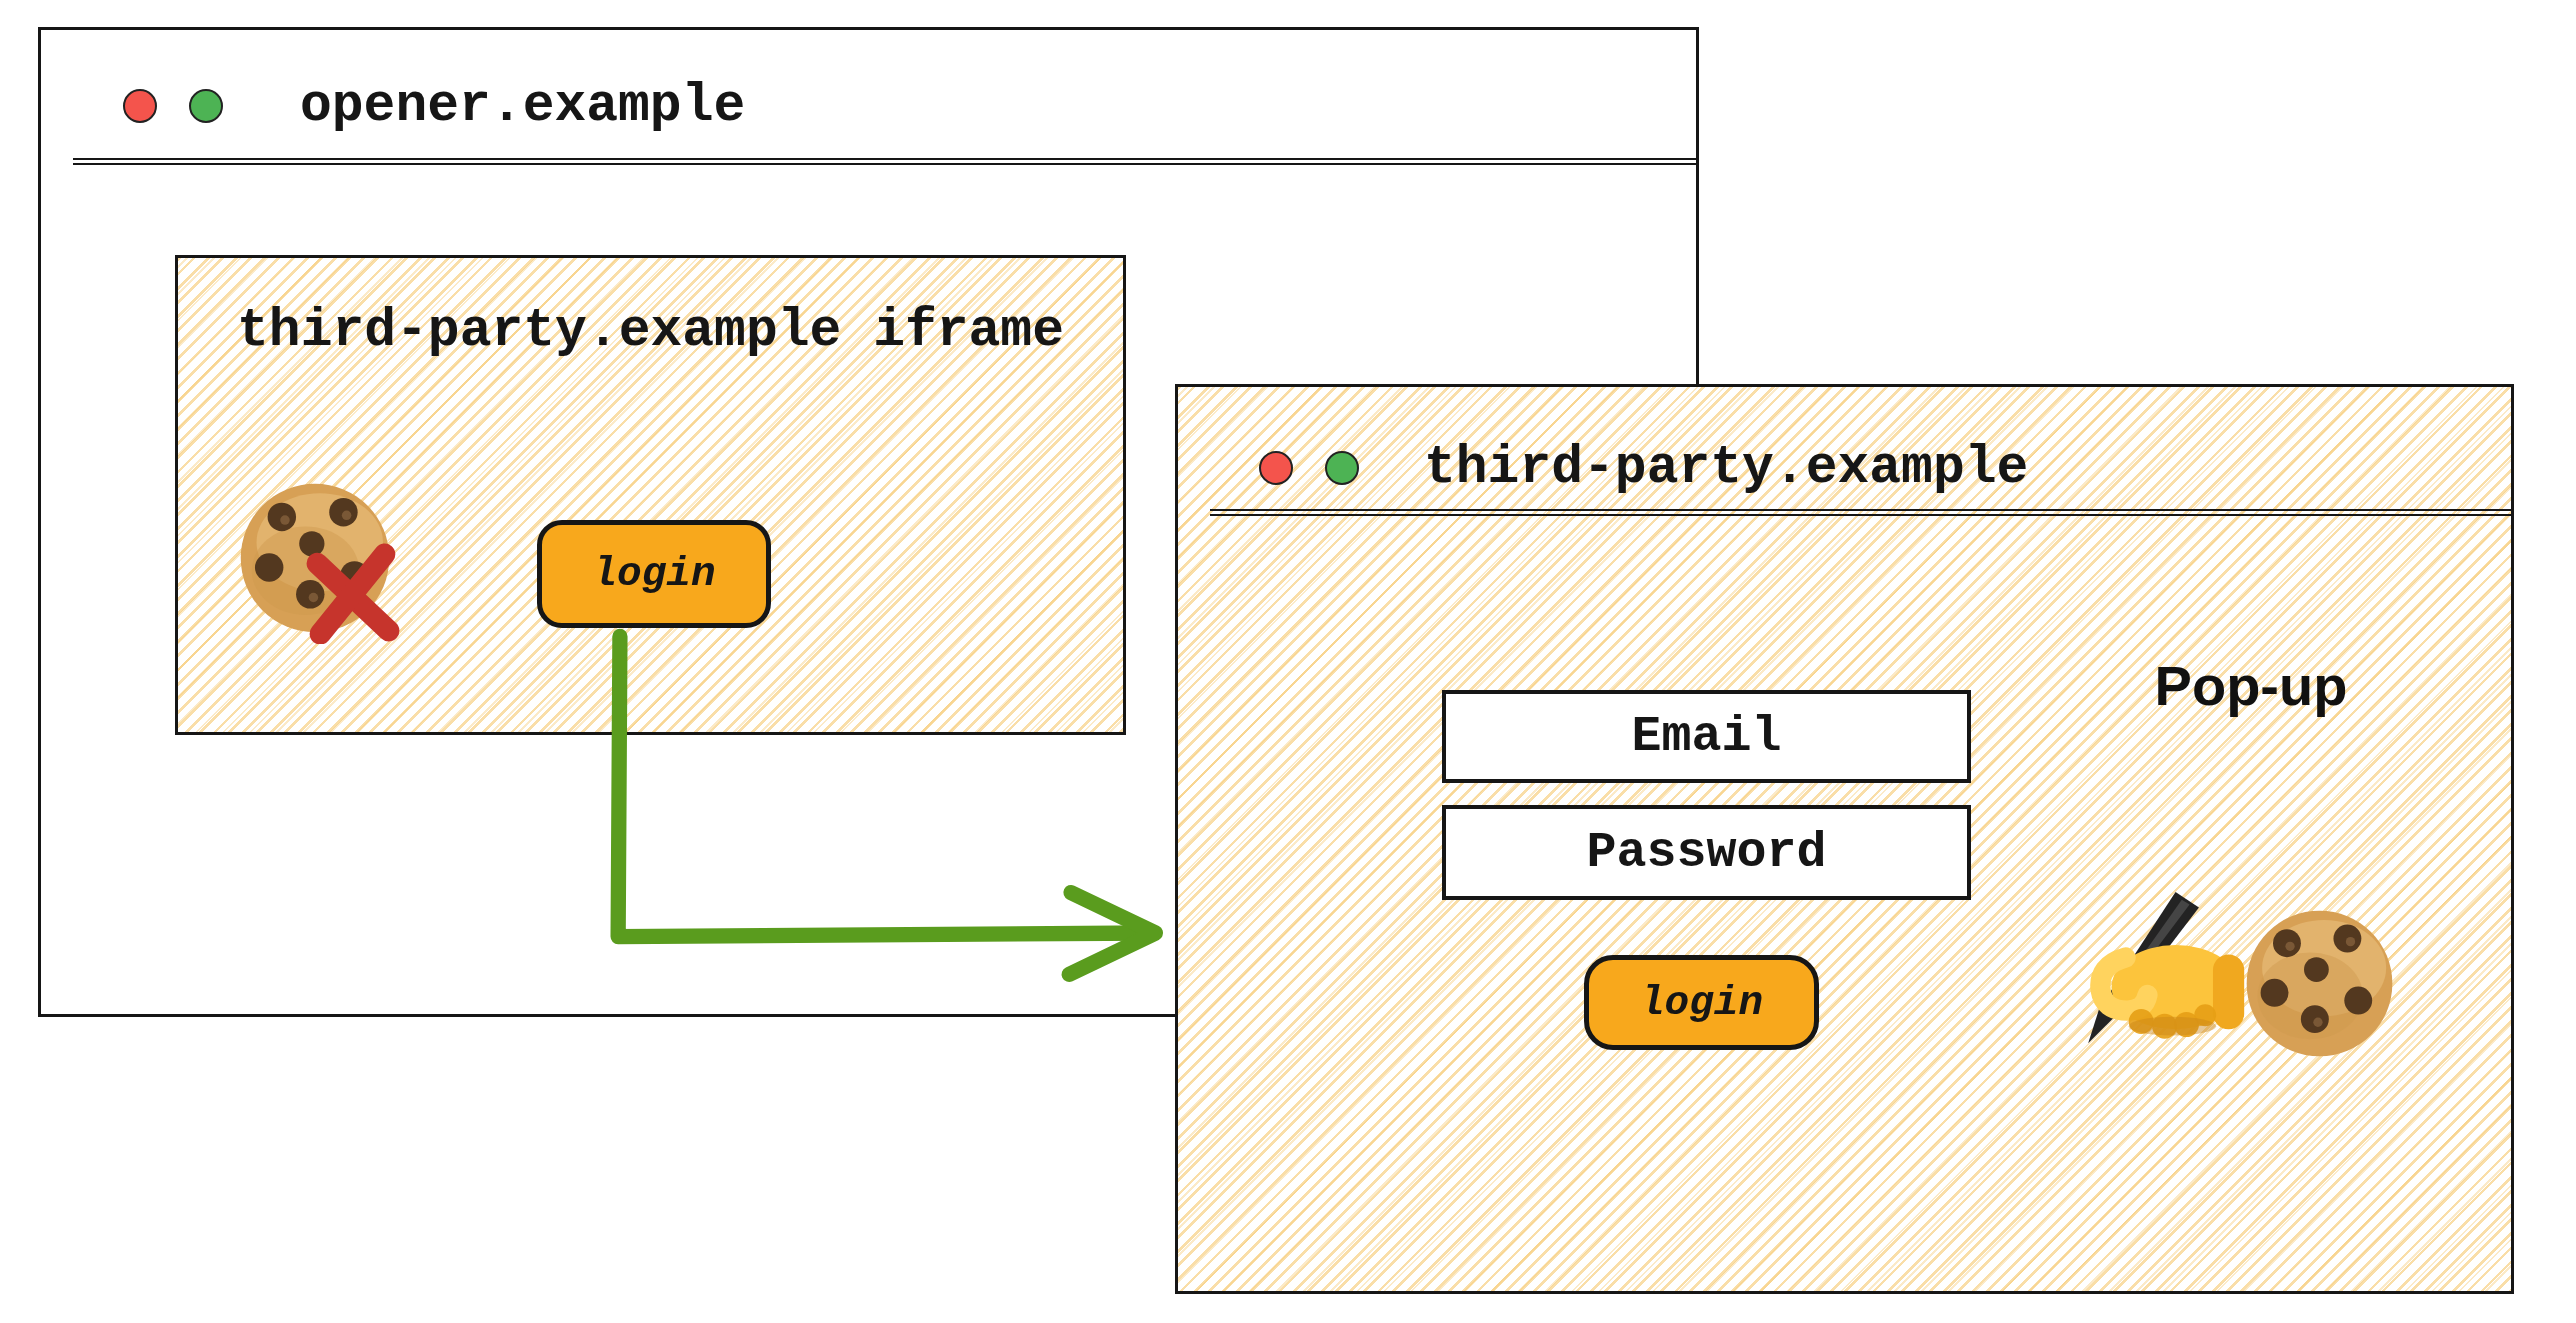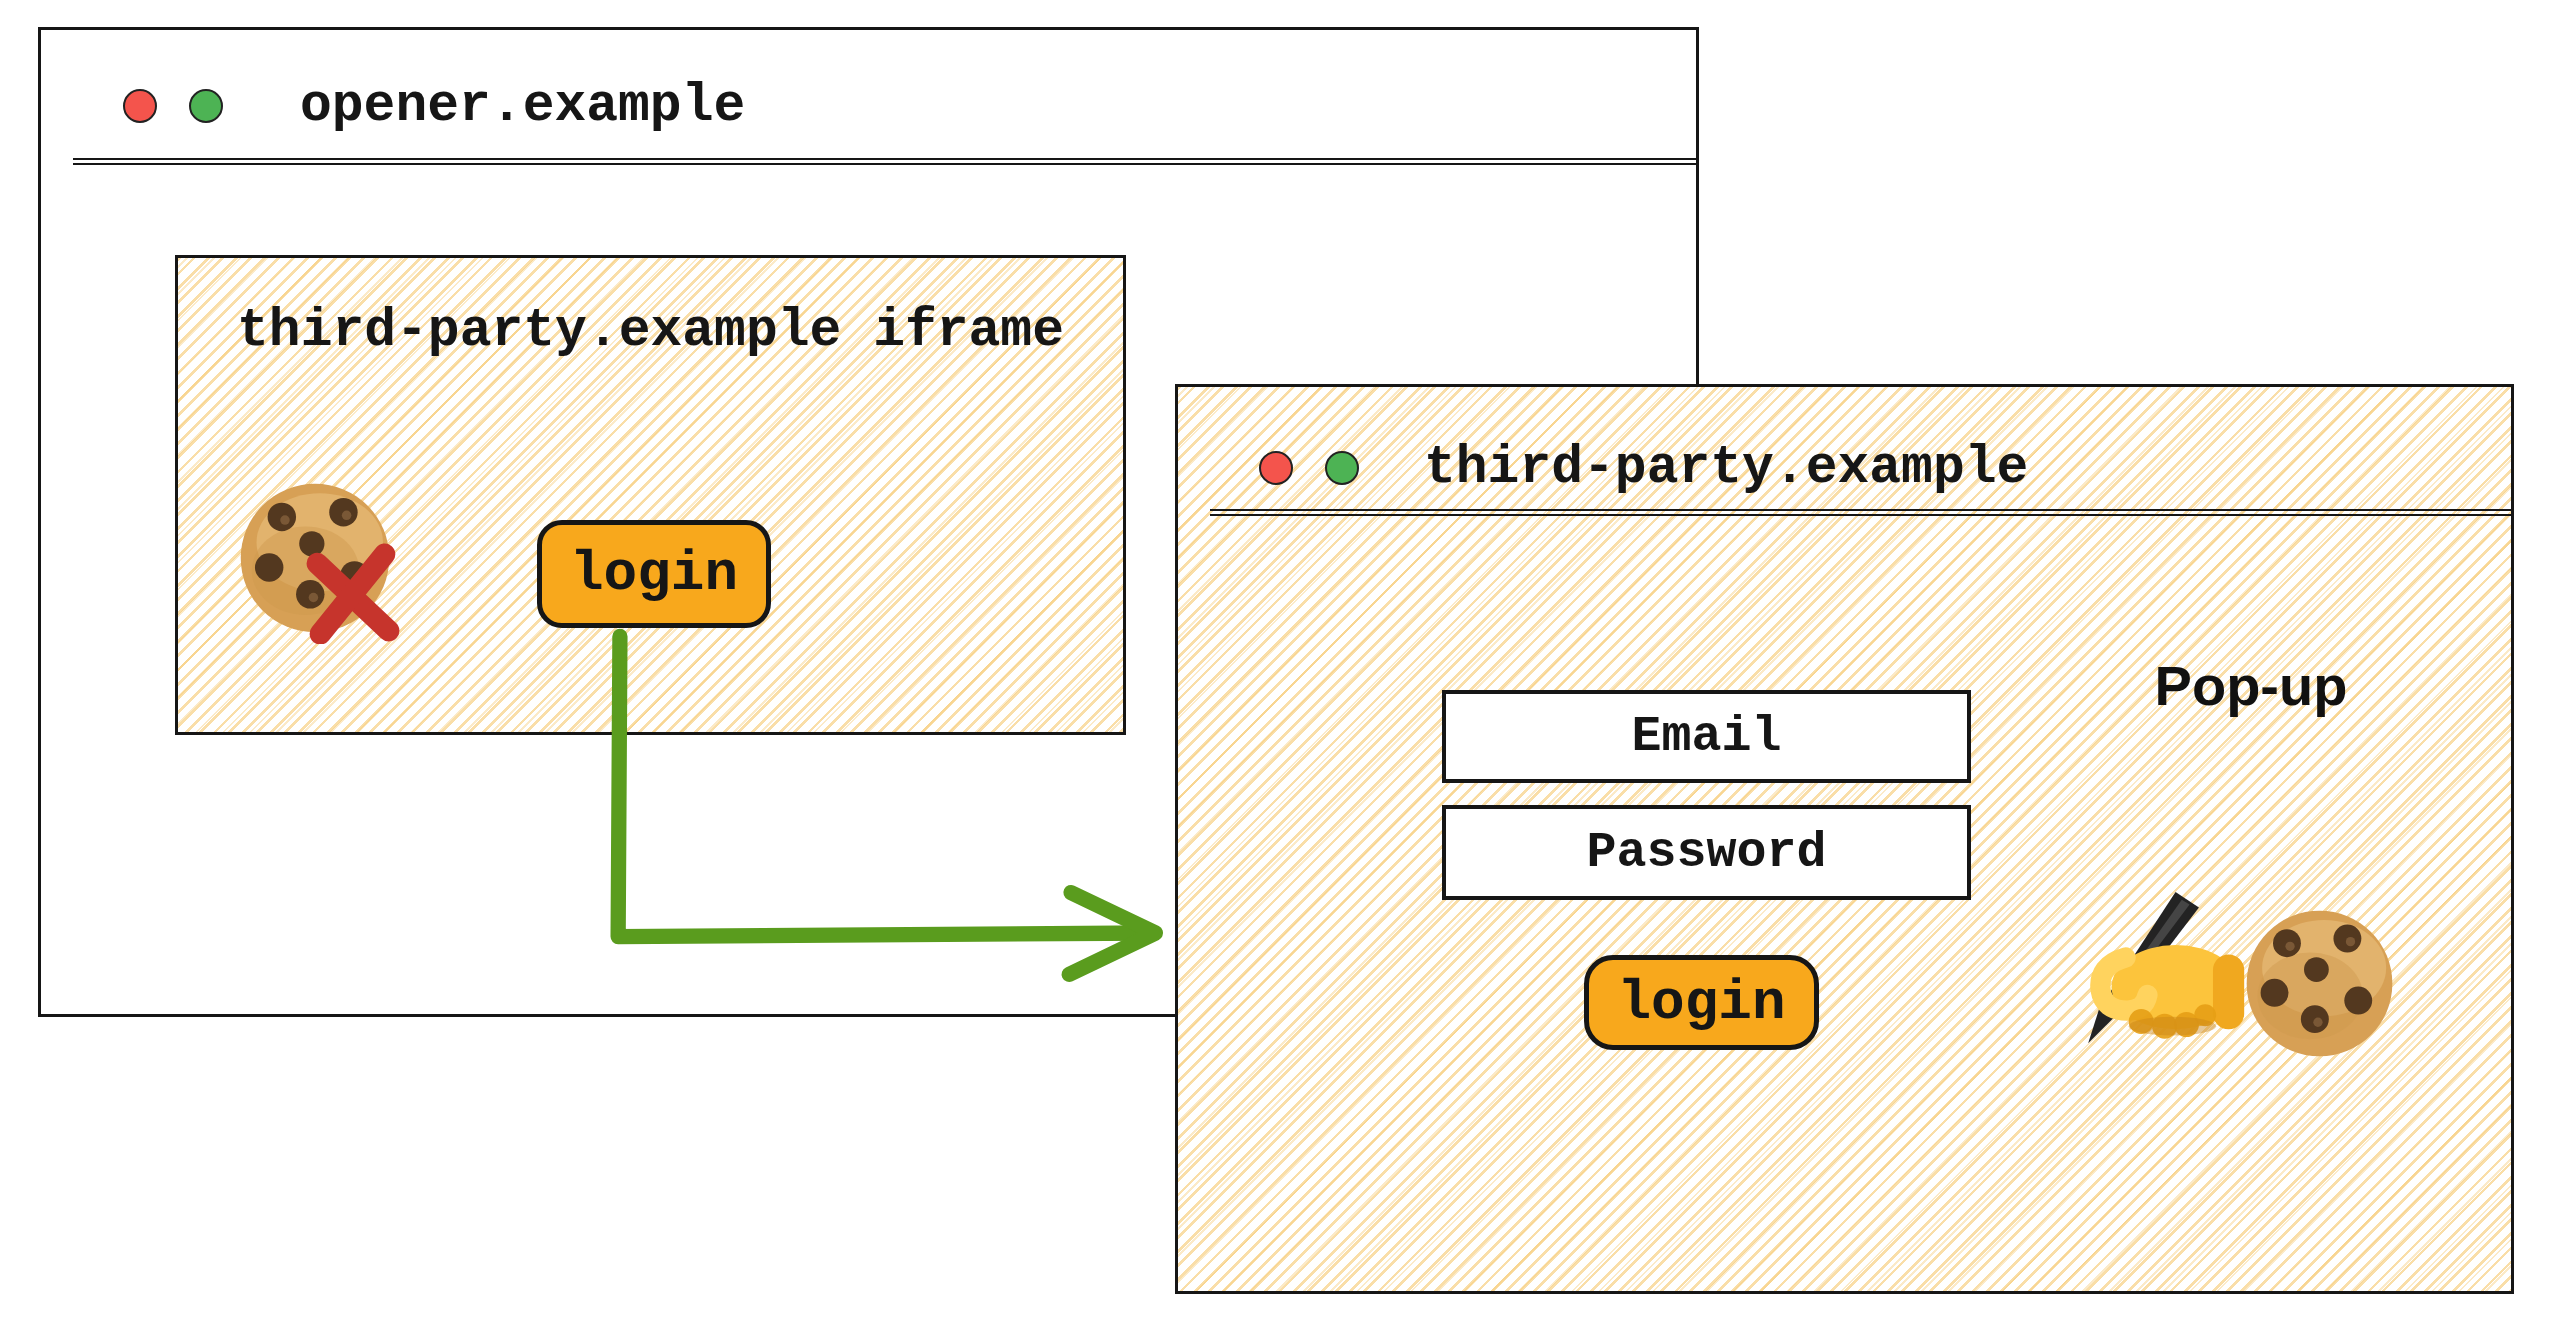--- a/index.html
+++ b/index.html
@@ -65,22 +65,23 @@
   .cookie-icon-svg{position:absolute;display:block;}
   .iframe-cookie{left:58px;top:221px;width:158px;height:158px;}
   .blocked-x{position:absolute;left:120px;top:284px;width:110px;height:102px;display:block;}
 
   
   .login-btn{
     position:absolute;display:flex;align-items:center;justify-content:center;
     background:var(--accent-orange);
     border:5.4px solid var(--ink);border-radius:25px;
     font-family:"Liberation Mono","DejaVu Sans Mono",monospace;
-    font-weight:bold;font-size:56px;color:var(--ink);
+    font-weight:bold;font-size:41px;color:var(--ink);
     cursor:pointer;
+    font-style:italic;
   }
   .iframe-login{left:359px;top:262px;width:234px;height:108px;}
 
   
   .arrow-svg{position:absolute;left:575px;top:620px;width:629px;height:378px;z-index:2;}
 
   
   .popup{
     left:1159px;top:384px;width:1339px;height:910px;z-index:3;margin-left:16px;
   }

